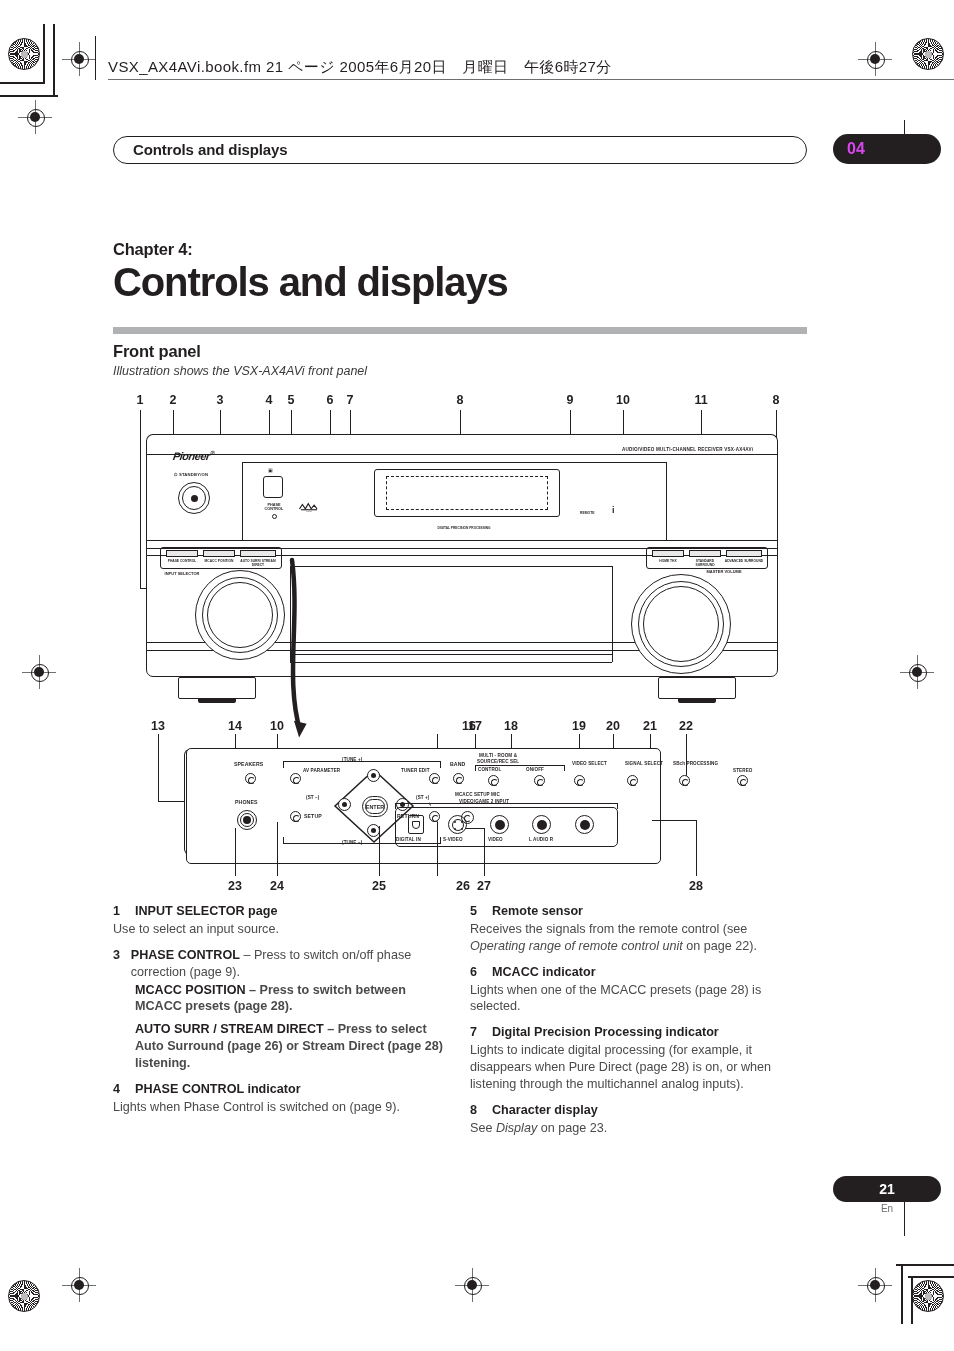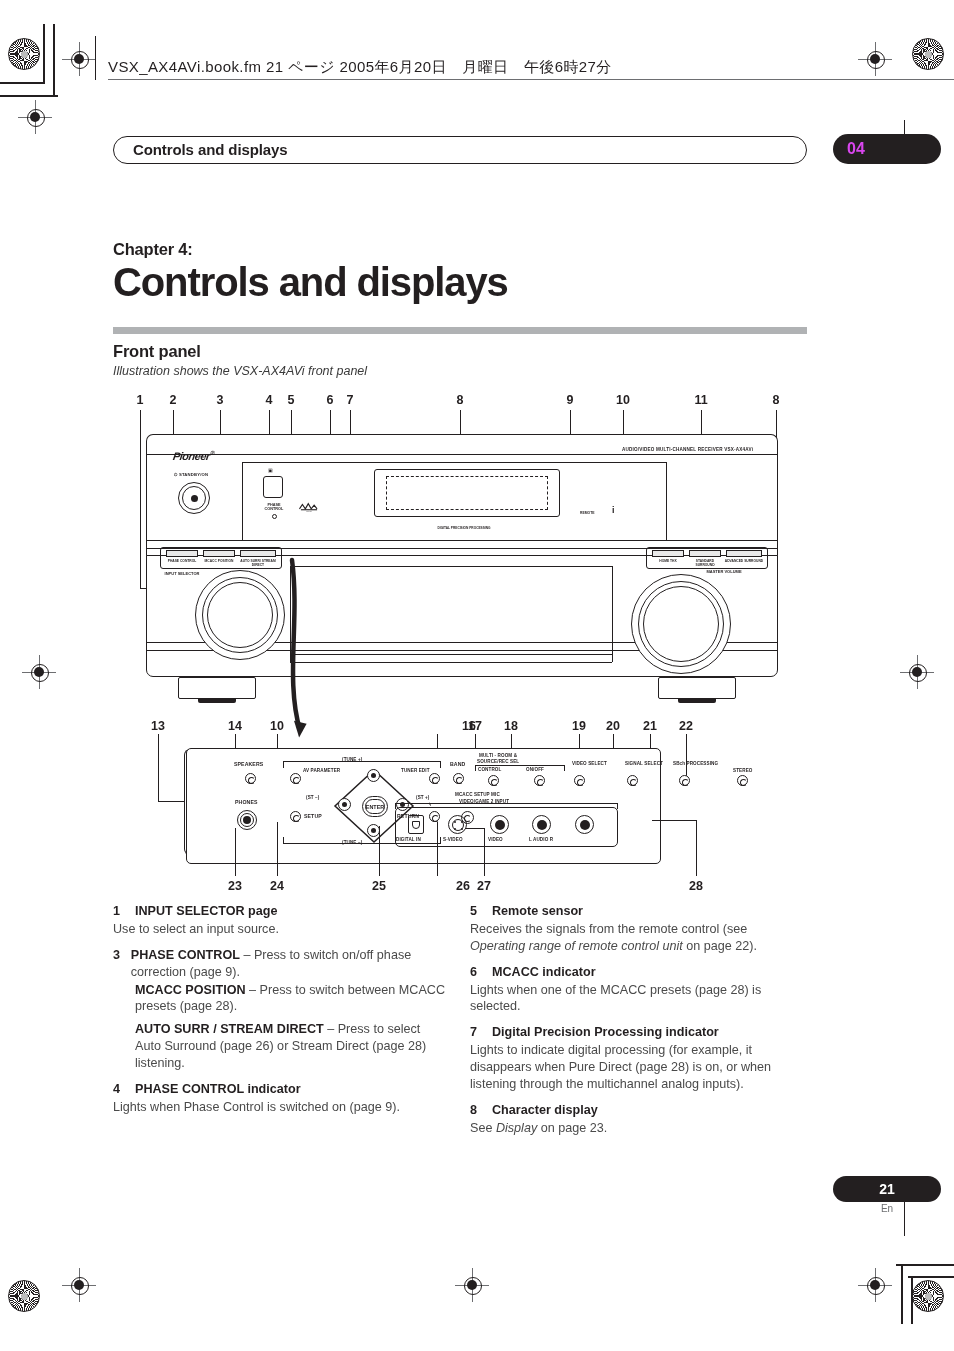--- a/index.html
+++ b/index.html
@@ -127,21 +127,21 @@
   .arrowhead{position:absolute;width:0;height:0;}
 
   
   .col{position:absolute;width:335px;font-size:12.6px;line-height:1.34;color:#4a4a4a;}
   .colL{left:113px;top:903px;}
   .colR{left:470px;top:903px;}
   .item{margin:0 0 9px 0;}
   .item .hd{color:#231f20;font-weight:bold;margin-bottom:1px;}
   .item .hd .num{display:inline-block;width:22px;}
   .item .bd{padding-left:0;}
-  .item .bd.ind{padding-left:22px;}
+  .item .bd.ind{padding-left:22px;font-weight:bold;}
   b{color:#231f20;}
   i{font-style:italic;}
 
   
   .pgbadge{position:absolute;left:833px;top:1176px;width:108px;height:26px;background:#231f20;border-radius:13px;}
   .pgbadge span{position:absolute;left:0;right:0;top:5px;text-align:center;color:#fff;font-size:14px;font-weight:bold;}
   .pglang{position:absolute;left:833px;top:1203px;width:108px;text-align:center;font-size:10px;color:#6d6e71;}
   .pgtick{position:absolute;left:904px;top:1202px;width:1px;height:34px;background:#231f20;}
 </style>
 </head>

